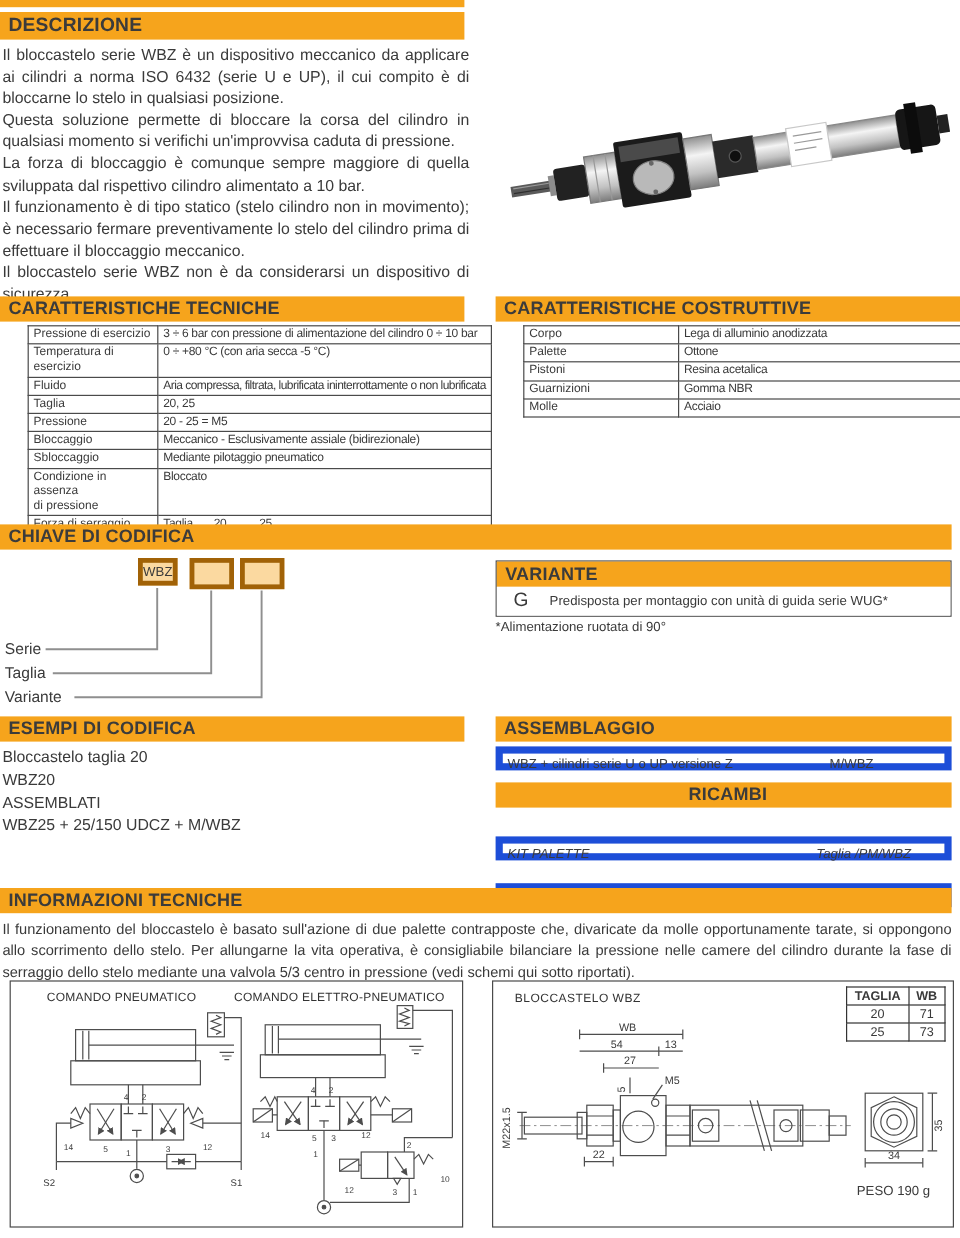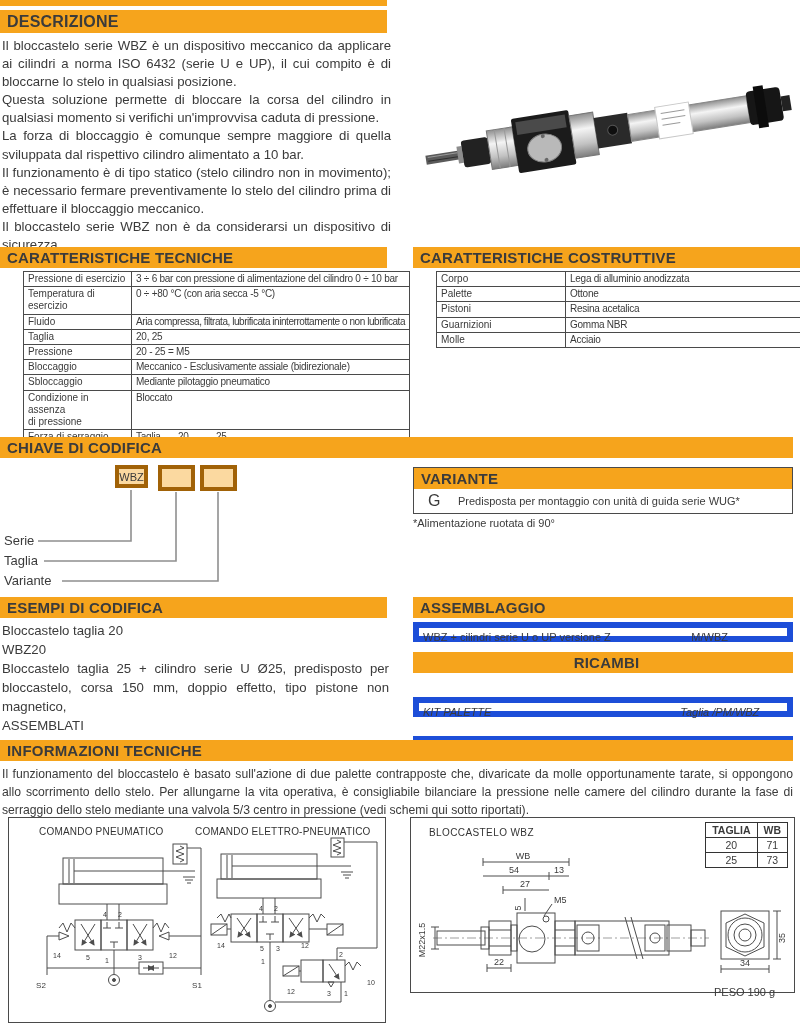--- a/index.html
+++ b/index.html
@@ -190,21 +190,20 @@
       <span class="g">G</span>
       <span class="t">Predisposta per montaggio con unità di guida serie WUG*</span>
     </div>
   </div>
   <div class="abs note" style="left:413px;top:517px;">*Alimentazione ruotata di 90°</div>
 
   <div class="abs bar" style="left:0;top:597px;width:387px;"><span>ESEMPI DI CODIFICA</span></div>
   <div class="abs esempi" style="left:2px;top:621px;width:387px;">
     <div>Bloccastelo taglia 20</div>
     <div>WBZ20</div>
-    <div class="just">Bloccastelo taglia 25 + cilindro serie U Ø25, predisposto per bloccastelo, corsa 150 mm, doppio effetto, tipo pistone non magnetico,</div>
     <div>ASSEMBLATI</div>
     <div>WBZ25 + 25/150 UDCZ + M/WBZ</div>
   </div>
 
   <div class="abs bar" style="left:413px;top:597px;width:380px;"><span>ASSEMBLAGGIO</span></div>
   <div class="abs rowline" style="left:413px;top:622px;width:380px;">
     <span>WBZ + cilindri serie U o UP versione Z</span>
     <span class="v" style="left:74%;">M/WBZ</span>
   </div>
 
@@ -347,21 +346,21 @@
           <text x="136" y="121" text-anchor="middle">2</text>
           <text x="86" y="158" text-anchor="middle">12</text>
           <text x="124" y="160" text-anchor="middle">3</text>
           <text x="141" y="160" text-anchor="middle">1</text>
           <text x="162" y="149">10</text>
         </g>
       </g>
     </svg>
   </div>
 
-  <div class="abs dbox" style="left:410px;top:817px;width:385px;height:176px;">
+  <div class="abs dbox" style="left:410px;top:817px;width:385px;height:206px;">
     <div class="abs dtitle" style="left:18px;top:9px;letter-spacing:.4px;">BLOCCASTELO WBZ</div>
     <table class="mini abs" style="right:6px;top:4px;">
       <tbody>
           <tr>
         <th>TAGLIA</th>
         <th>WB</th>
       </tr>
       <tr>
         <td>20</td>
         <td>71</td>

